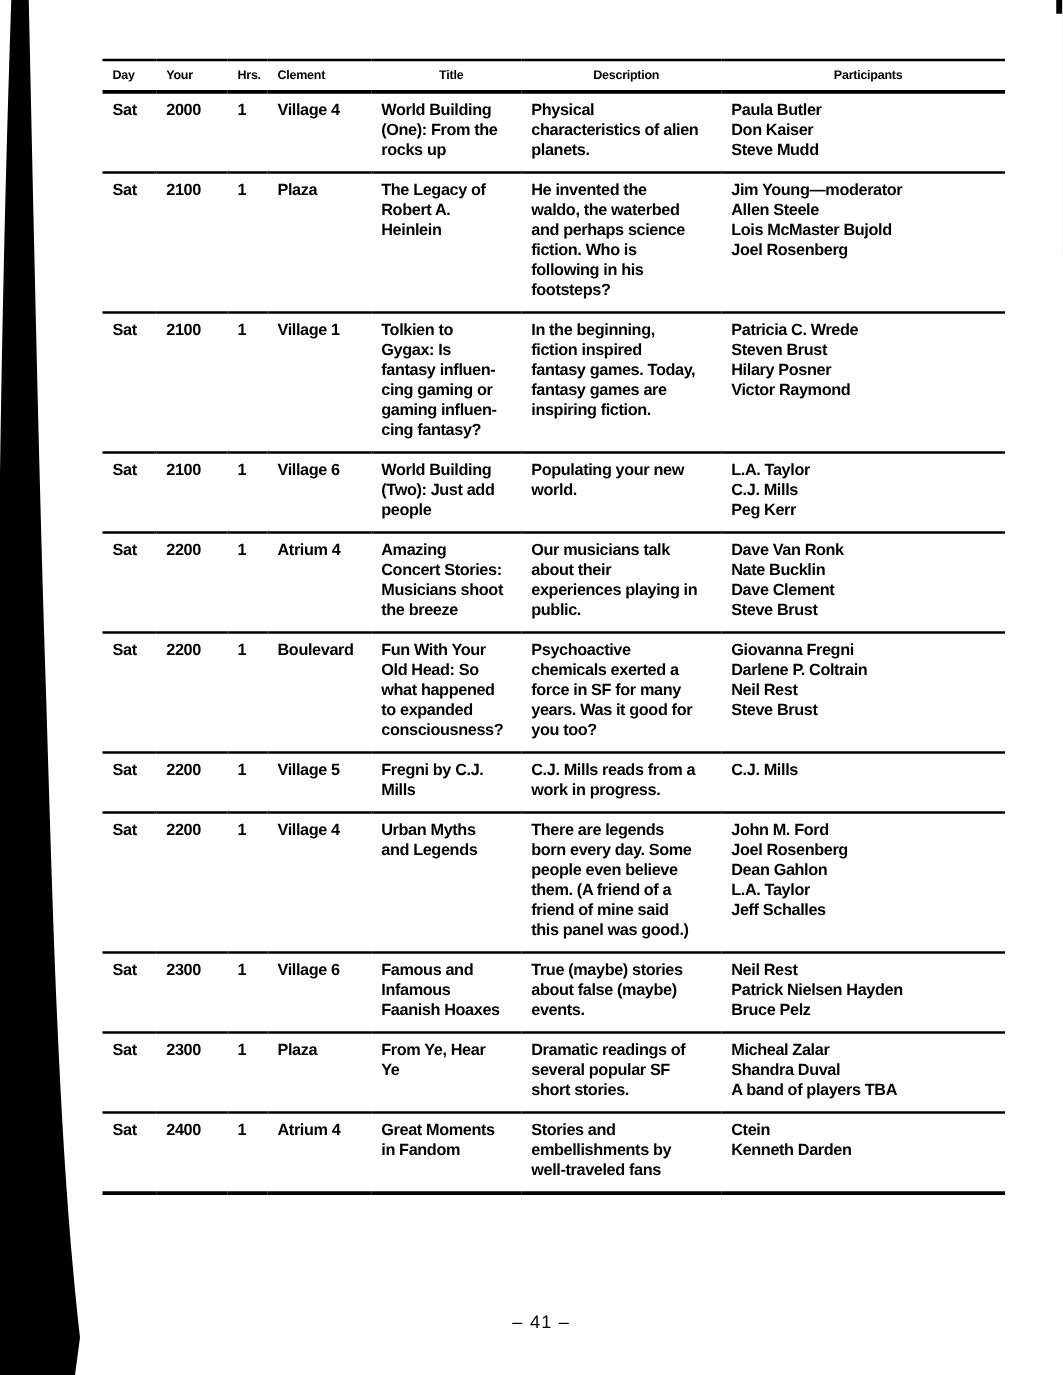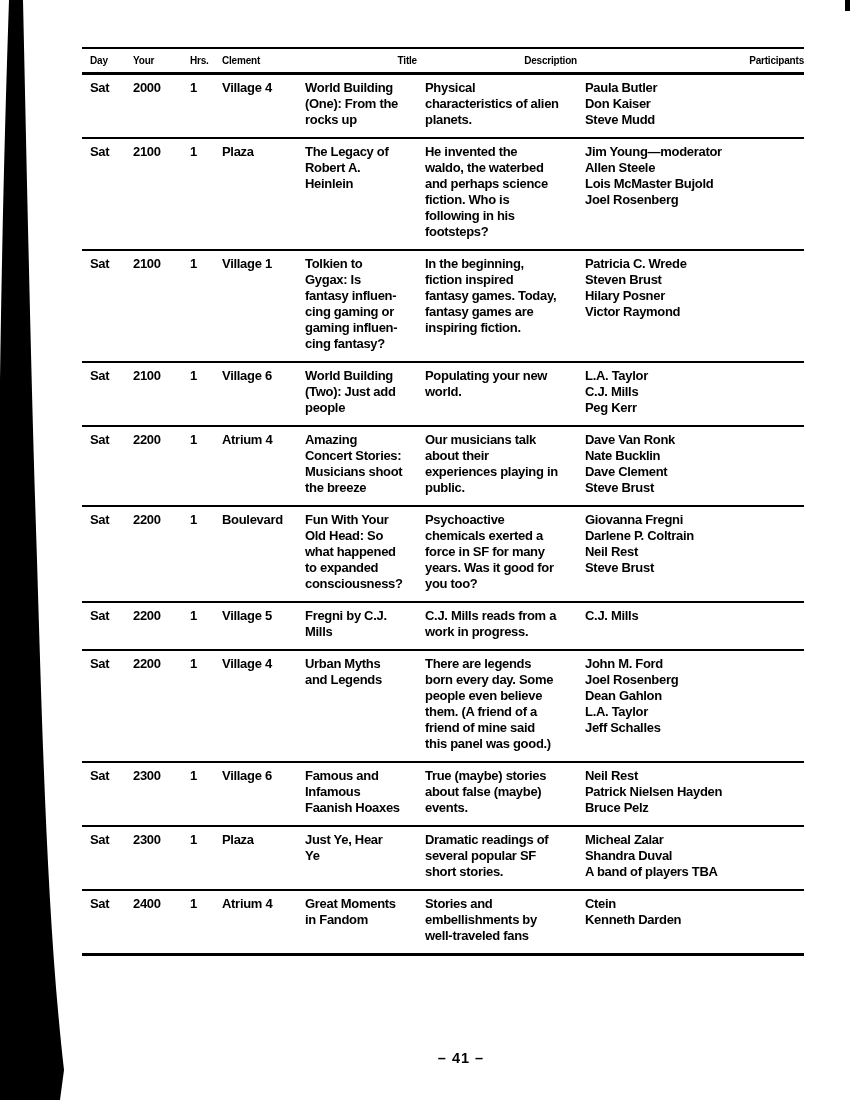--- a/index.html
+++ b/index.html
@@ -41,41 +41,41 @@
   }
   table.schedule th {
     font-size: 10px;
     font-weight: bold;
     letter-spacing: -0.2px;
     padding: 6px 0 6px 8px;
     white-space: nowrap;
     border-bottom: 3px solid #000;
   }
   th.h-left  { text-align: left; }
-  th.h-center{ text-align: right; padding-left: 0; }
+  th.h-center{ text-align: center; padding-left: 0; }
   table.schedule td {
     vertical-align: top;
     font-size: 13px;
     font-weight: bold;
     letter-spacing: -0.3px;
     line-height: 16px;
     padding: 5px 2px 9px 8px;
     white-space: pre;
     border-top: 2px solid #000;
     overflow: visible;
   }
   tbody tr:last-child td { border-bottom: 3px solid #000; }
   .page-number {
     position: absolute;
-    left: 100px;
+    left: 72px;
     width: 722px;
     top: 1050px;
     text-align: center;
     font-size: 14.5px;
-    font-weight: bold;
+    font-weight: normal;
     letter-spacing: 1px;
   }
 </style>
 </head>
 <body>
 
 <div class="page">
 
   <svg class="scan-edge" viewBox="0 0 70 1100" preserveAspectRatio="none" aria-hidden="true">
     <path d="M 9 0 L 23 0 C 27 180 31 380 37 560 C 43 760 48 930 64 1070 L 60 1100 L 0 1100 L 0 380 C 2 240 5 120 9 0 Z" fill="#000"></path>
@@ -265,21 +265,21 @@
     <td>Neil Rest
 Patrick Nielsen Hayden
 Bruce Pelz</td>
   </tr>
 
   <tr>
     <td>Sat</td>
     <td>2300</td>
     <td>1</td>
     <td>Plaza</td>
-    <td>Just Ye, Hear
+    <td>From Ye, Hear
 Ye</td>
     <td>Dramatic readings of
 several popular SF
 short stories.</td>
     <td>Micheal Zalar
 Shandra Duval
 A band of players TBA</td>
   </tr>
 
   <tr>

